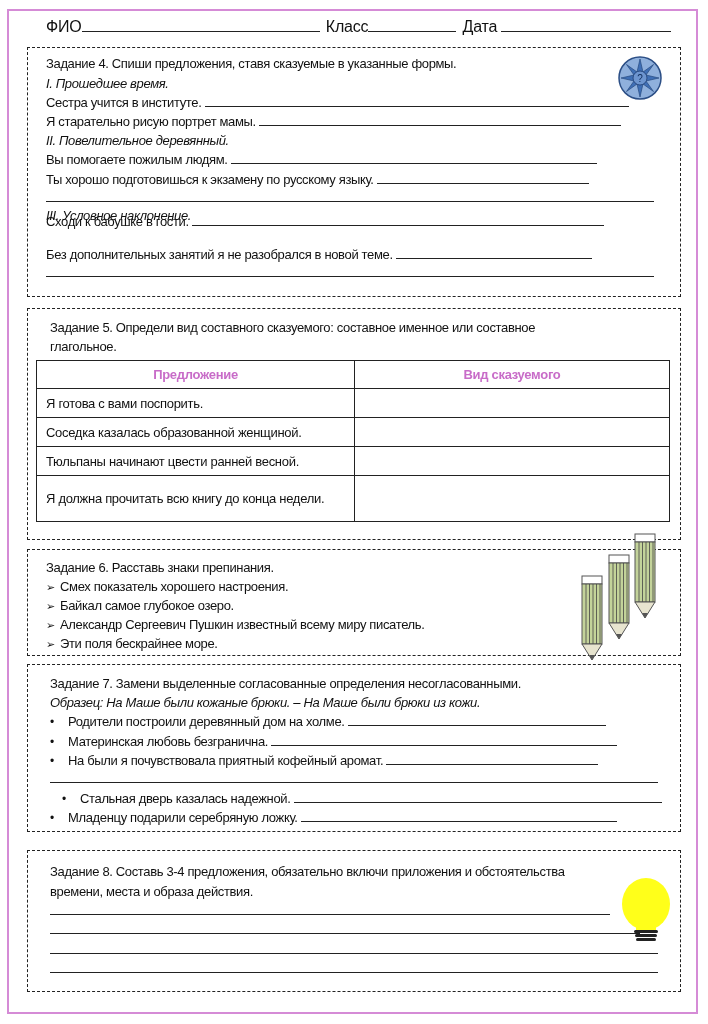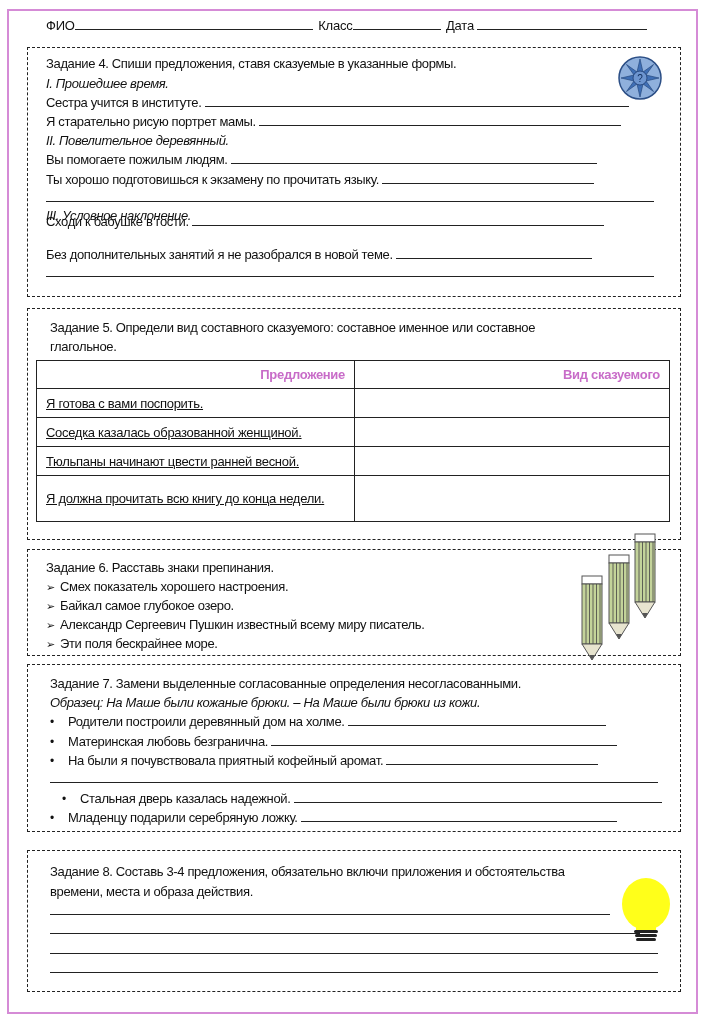--- a/index.html
+++ b/index.html
@@ -3,36 +3,36 @@
 <meta charset="utf-8">
 <style>
   * { box-sizing: border-box; margin: 0; padding: 0; }
   html, body { width: 708px; height: 1024px; background: #ffffff; overflow: hidden; }
   body { font-family: "Liberation Sans Narrow", "Liberation Sans", sans-serif; color: #111; position: relative; }
   .page-border {
     position: absolute; left: 7px; top: 9px; width: 510px; height: 1005px;
     width: 691px; border: 2px solid #d58bd6;
   }
   .header {
-    position: absolute; left: 46px; top: 18px; font-size: 13px; white-space: nowrap; letter-spacing: -0.2px;
+    position: absolute; left: 46px; top: 18px; font-size: 16px; white-space: nowrap; letter-spacing: -0.2px;
   }
   .header span { display: inline-block; }
   .ul { display: inline-block; border-bottom: 1px solid #222; height: 12px; vertical-align: baseline; }
   .box {
     position: absolute; left: 27px; width: 654px; border: 1.5px dashed #222;
   }
   .txt { position: absolute; left: 46px; font-size: 13px; line-height: 19.5px; white-space: nowrap; letter-spacing: -0.35px; }
   .bold { font-weight: normal; }
   .ital { font-style: italic; }
   .line { display: inline-block; border-bottom: 1px solid #222; height: 12px; vertical-align: baseline; }
   .full-line { position: absolute; left: 46px; border-bottom: 1px solid #222; height: 1px; }
   table.t5 { position: absolute; left: 36px; top: 360px; width: 634px; border-collapse: collapse; font-size: 13px; letter-spacing: -0.3px; }
   table.t5 td, table.t5 th { border: 1.5px solid #222; padding: 3px 9px; vertical-align: middle; }
-  table.t5 th { color: #c86cc8; font-weight: bold; text-align: right; height: 28px; }
-  table.t5 td { height: 29px; text-decoration: underline; }
+  table.t5 th { color: #c86cc8; font-weight: bold; text-align: center; height: 28px; }
+  table.t5 td { height: 29px; }
   table.t5 td.c1 { width: 318px; }
   .arrow { display: inline-block; width: 14px; font-size: 11px; }
   .bullet { display: inline-block; width: 18px; text-align: left; font-size: 12px; }
 </style>
 </head>
 <body>
 
 <div class="page-border"></div>
 
 <div class="header">
@@ -58,21 +58,21 @@
     <circle cx="23" cy="23" r="7" fill="#6d95cf" stroke="#1f3f73" stroke-width="0.8"></circle>
     <text x="23" y="27" font-size="10" text-anchor="middle" fill="#0d2b5a" font-family="Liberation Sans, sans-serif">?</text>
   </svg>
 </div>
 <div class="txt bold" style="top:54px">Задание 4. Спиши предложения, ставя сказуемые в указанные формы.</div>
 <div class="txt ital" style="top:74px">I. Прошедшее время.</div>
 <div class="txt" style="top:93px"><span>Сестра учится в институте.</span> <span class="line" style="width:424px"></span></div>
 <div class="txt" style="top:112px"><span>Я старательно рисую портрет мамы.</span> <span class="line" style="width:362px"></span></div>
 <div class="txt ital" style="top:131px">II. Повелительное деревянный.</div>
 <div class="txt" style="top:150px"><span>Вы помогаете пожилым людям.</span> <span class="line" style="width:366px"></span></div>
-<div class="txt" style="top:170px"><span>Ты хорошо подготовишься к экзамену по прочитать языку.</span> <span class="line" style="width:212px"></span></div>
+<div class="txt" style="top:170px"><span>Ты хорошо подготовишься к экзамену по русскому языку.</span> <span class="line" style="width:212px"></span></div>
 <div class="full-line" style="top:201px;width:608px"></div>
 <div class="txt ital" style="top:206px">III. Условное наклонение.</div>
 <div class="txt" style="top:212px"><span>Сходи к бабушке в гости.</span> <span class="line" style="width:412px"></span></div>
 <div class="txt" style="top:245px"><span>Без дополнительных занятий я не разобрался в новой теме.</span> <span class="line" style="width:196px"></span></div>
 <div class="full-line" style="top:276px;width:608px"></div>
 
 <div class="box" style="top:308px;height:232px"></div>
 <div class="txt bold" style="top:318px;left:50px">Задание 5. Определи вид составного сказуемого: составное именное или составное</div>
 <div class="txt bold" style="top:337px;left:50px">глагольное.</div>
 <table class="t5">

